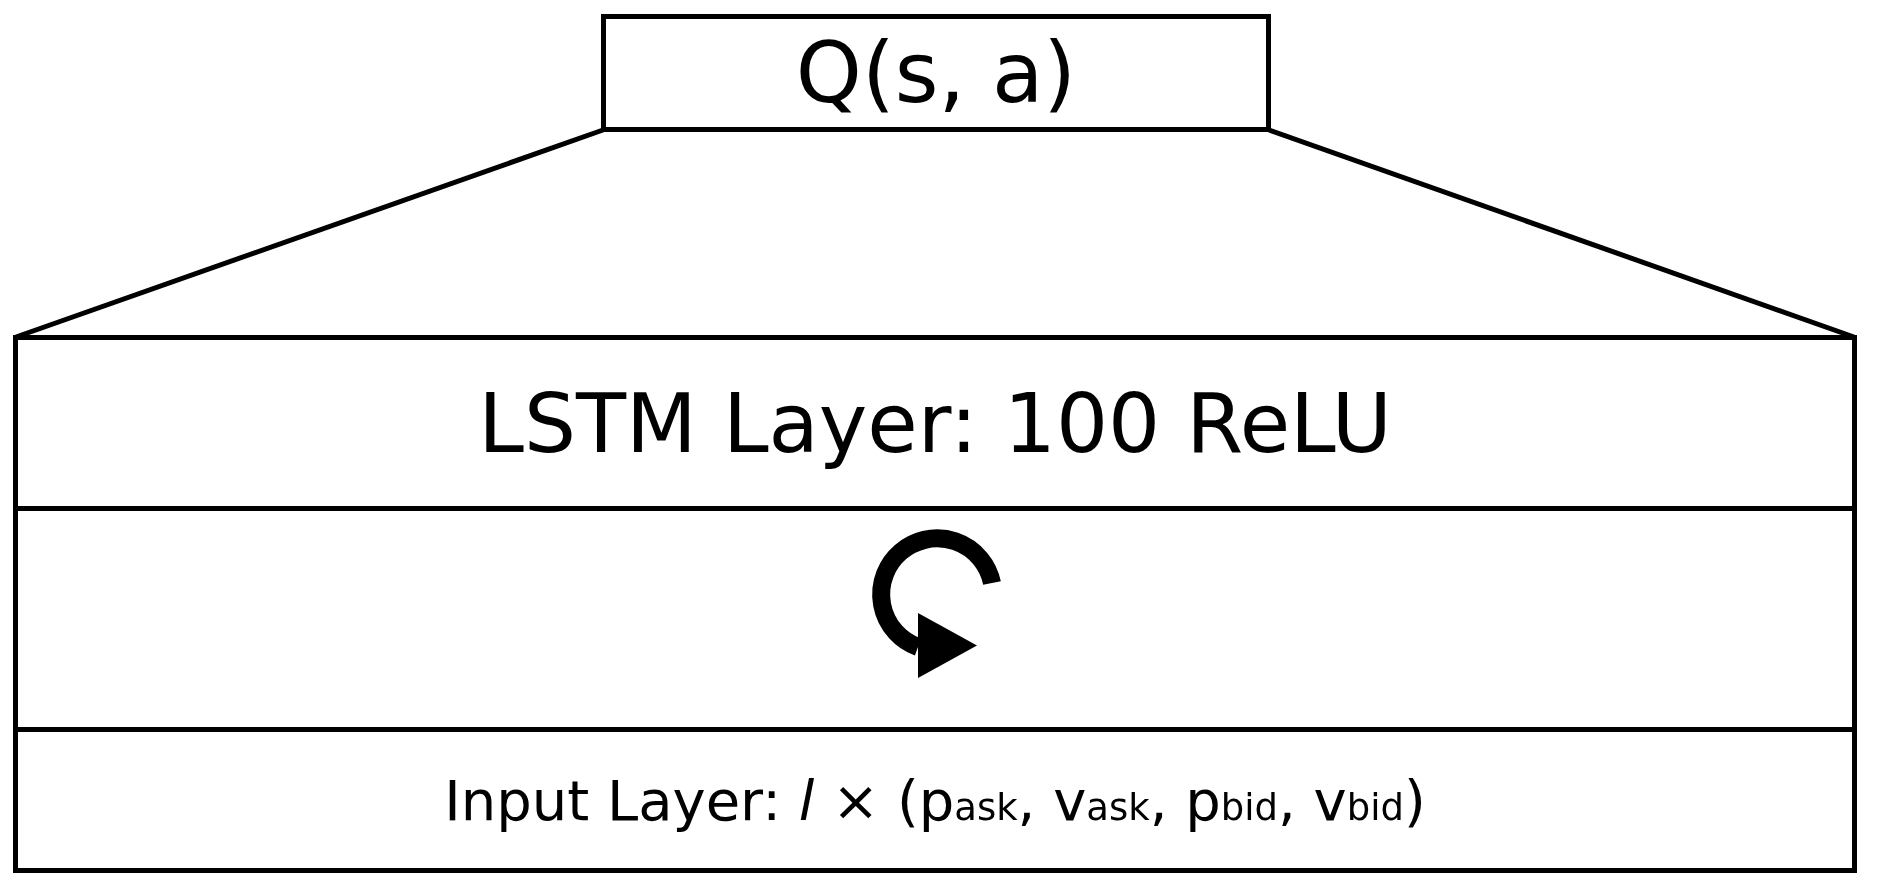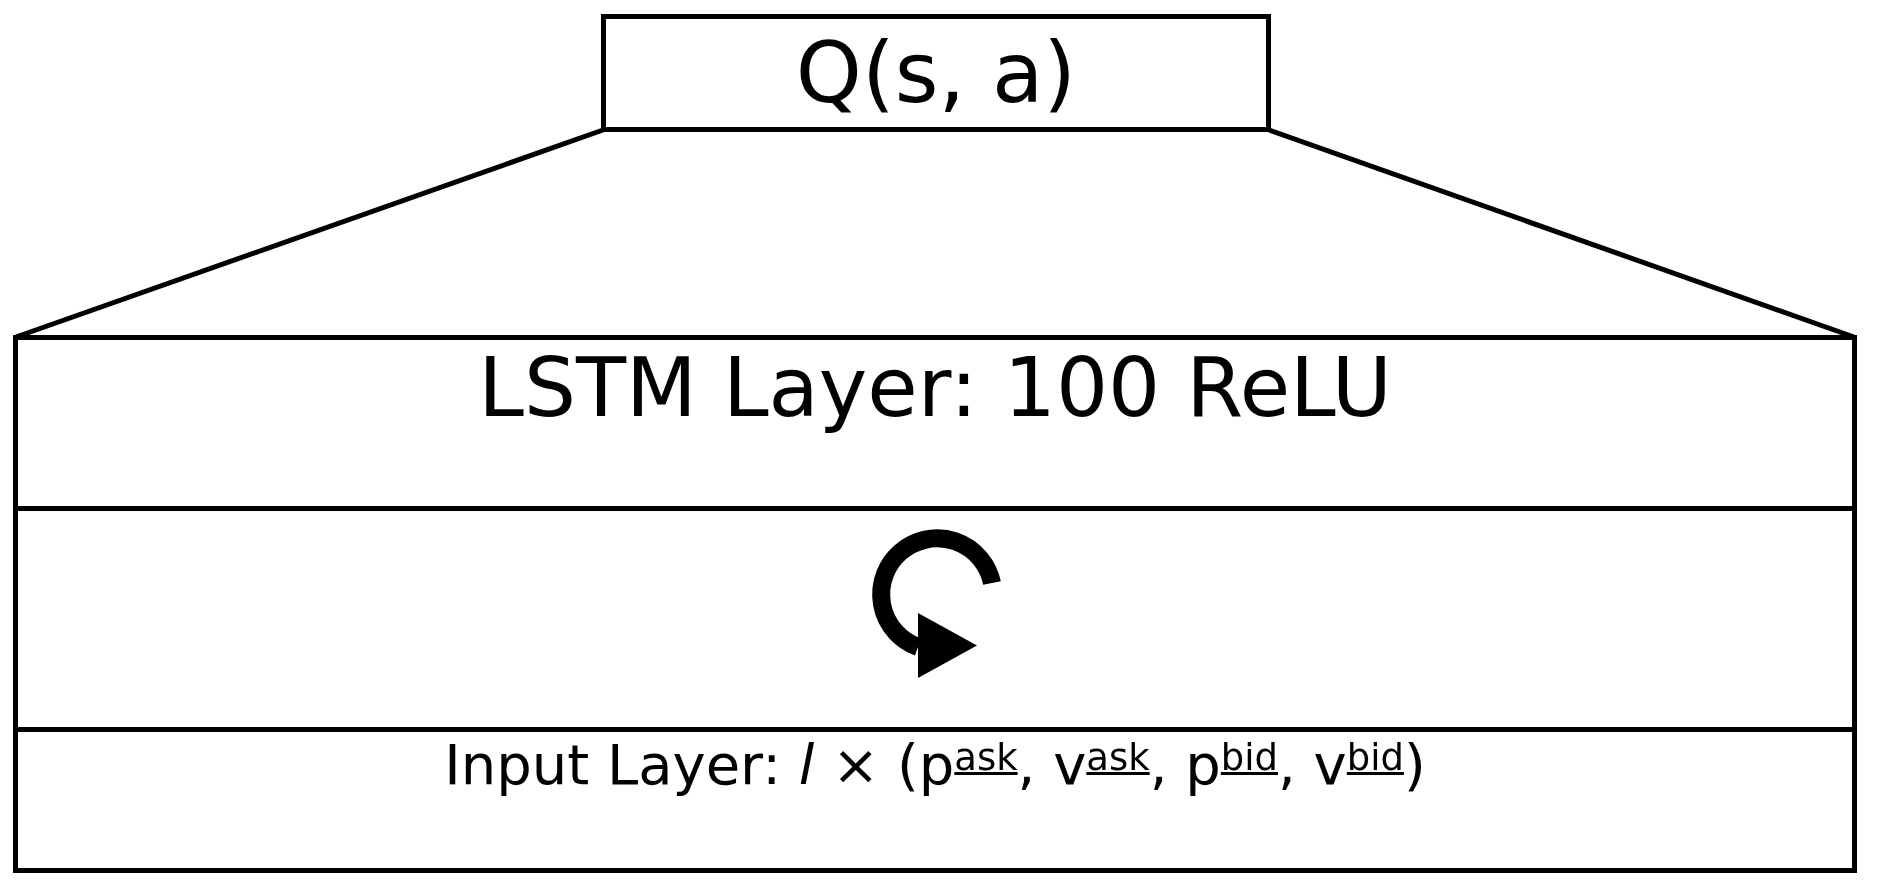--- a/index.html
+++ b/index.html
@@ -48,20 +48,21 @@
     width: 1844px;
     height: 538px;
     box-sizing: border-box;
     border: 5px solid var(--stroke, #000);
     display: flex;
     flex-direction: column;
     background: var(--background, #fff);
   }
   .net-row {
     display: flex;
+    align-items: center;
     justify-content: center;
   }
   .net-row span, .net-row sub { white-space: pre; }
   .row-lstm {
     height: 166px;
     font-size: 82px;
   }
   .row-recurrence {
     height: 221px;
     box-sizing: border-box;
@@ -85,21 +86,20 @@
     fill: none;
   }
   .loop-head { fill: var(--stroke, #000); }
   .var-italic { font-style: italic; }
   sub.feat-sub {
     font-size: 0.66em;
     line-height: 1;
     vertical-align: baseline;
     position: relative;
     top: 0.22em;
-    text-decoration: underline;
   }
 </style>
 </head>
 <body>
 
 <div class="canvas">
 
   <div class="q-box">
     <span>Q(s, a)</span>
   </div>

